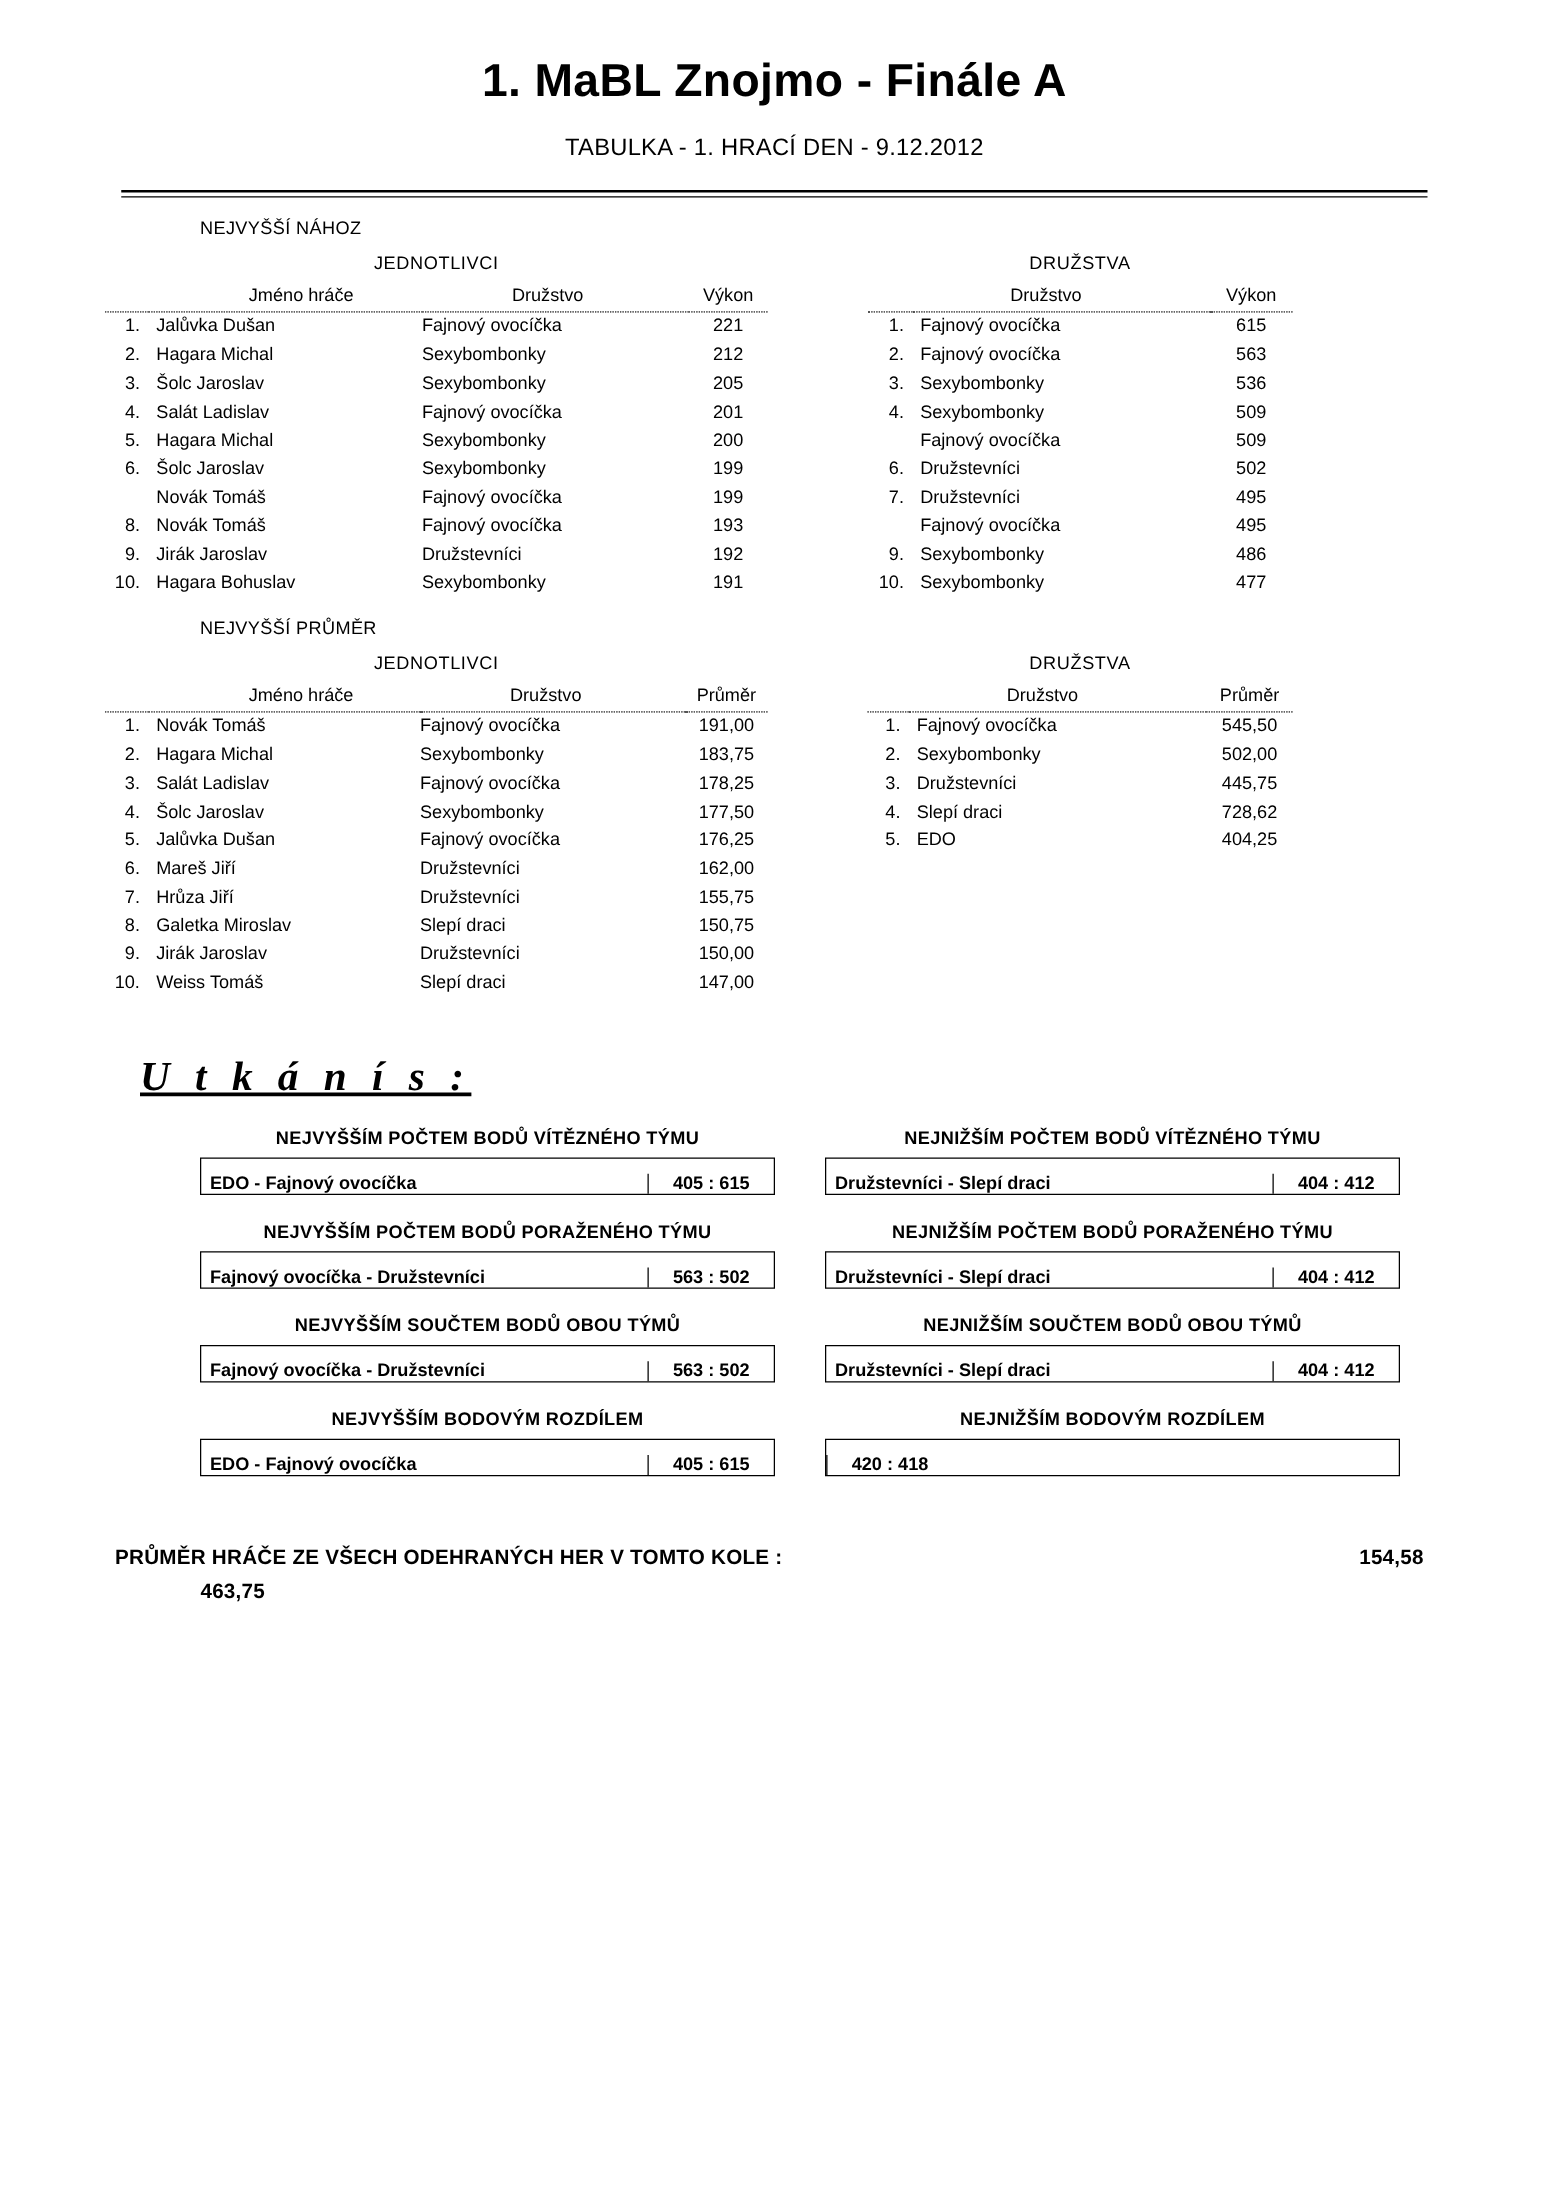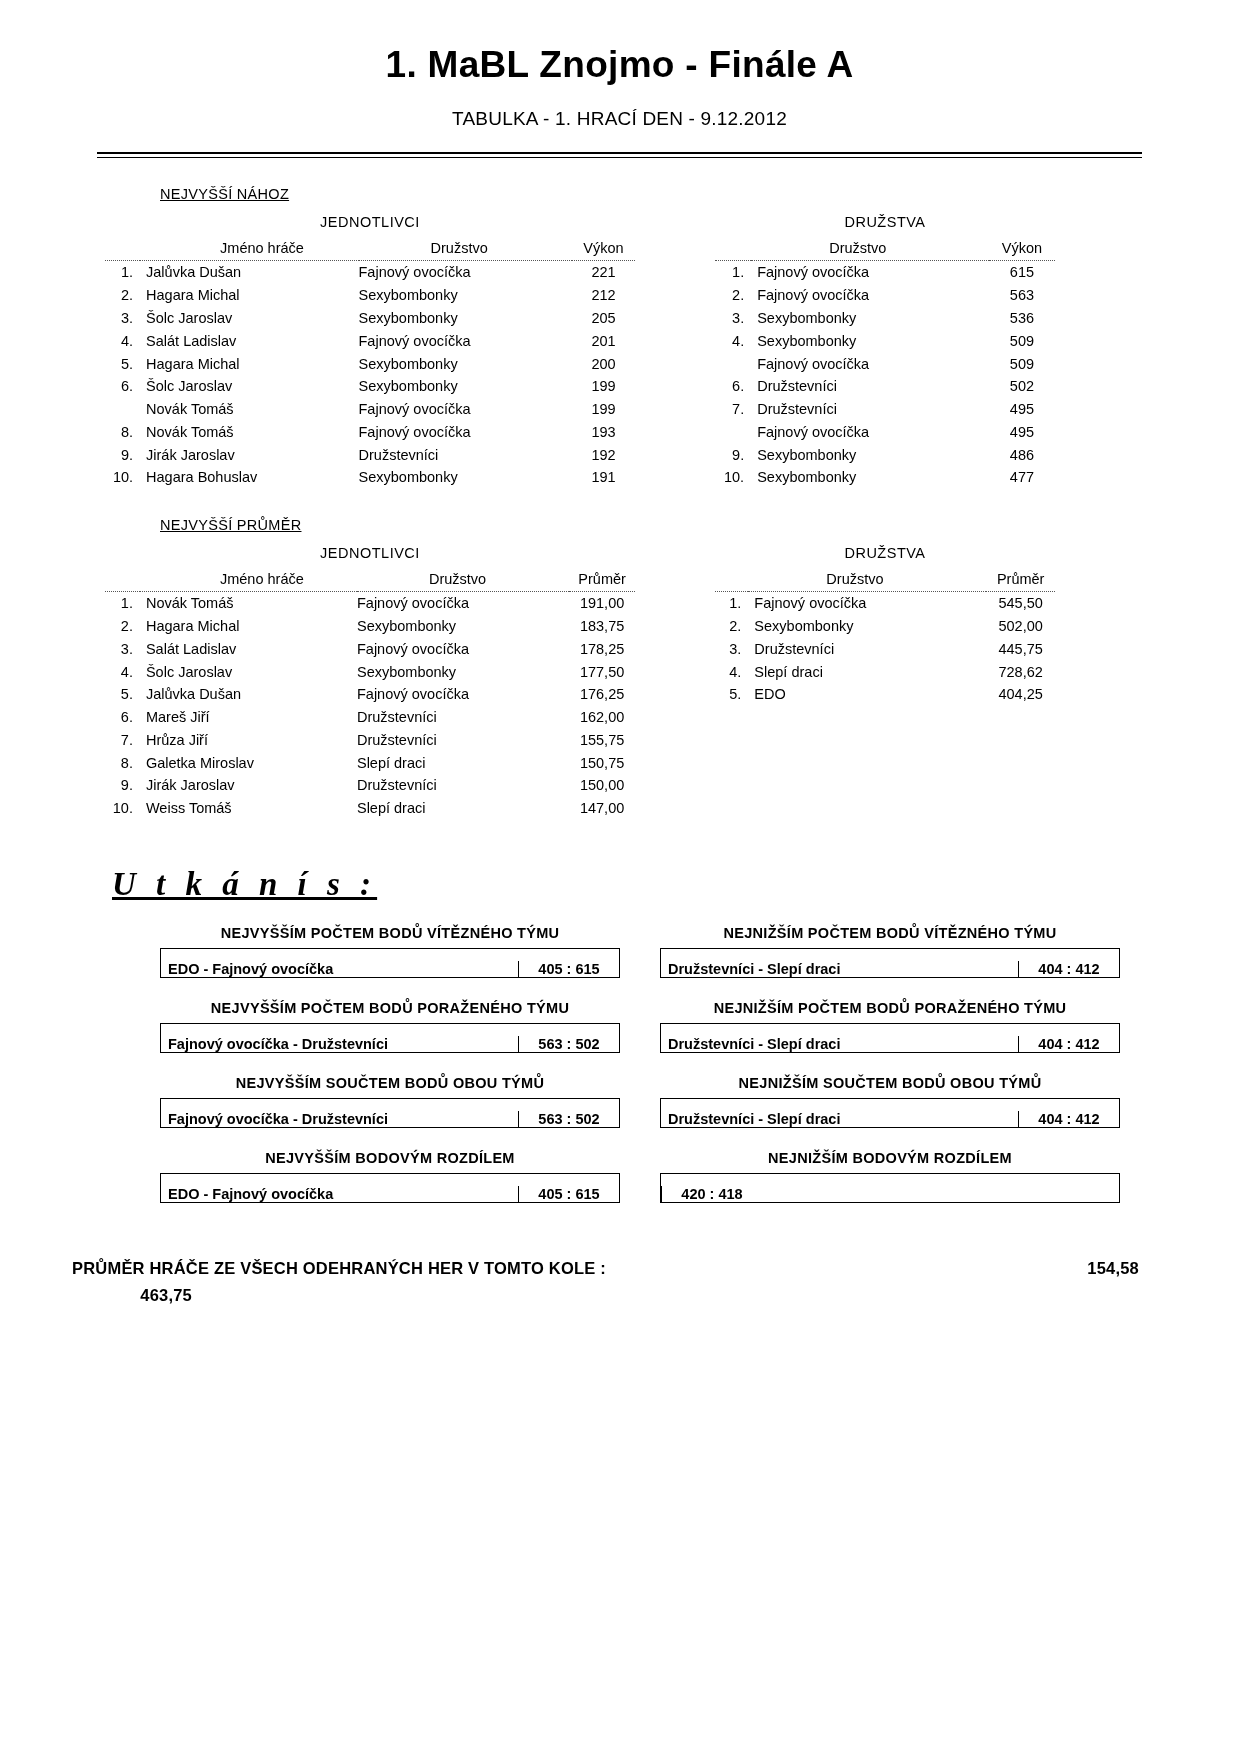--- a/index.html
+++ b/index.html
@@ -35,29 +35,28 @@
     letter-spacing: 0.2px;
   }
   .hrule {
     margin: 22px 97px 0 97px;
     border-top: 2px solid #000;
     border-bottom: 1px solid #000;
     height: 3px;
   }
   .section-label {
     font-size: 14.5px;
-    text-decoration: underline;
     margin-left: 160px;
-    margin-top: 28px;
+    margin-top: 17px;
     letter-spacing: 0.3px;
   }
   .two-col {
     display: flex;
     margin-top: 12px;
-    padding-left: 105px;
+    padding-left: 84px;
     padding-right: 100px;
   }
   .col-left { width: 530px; }
   .col-right { width: 340px; margin-left: 80px; }
   .col-head {
     text-align: center;
     font-size: 14.5px;
     letter-spacing: 0.5px;
     margin-bottom: 8px;
   }
@@ -137,21 +136,21 @@
   }
   .match-score {
     width: 100px;
     border-left: 1.5px solid #000;
     display: flex;
     align-items: center;
     justify-content: center;
   }
   .totals {
     margin-top: 34px;
-    padding-left: 72px;
+    padding-left: 92px;
     padding-right: 100px;
   }
   .total-row {
     display: flex;
     font-size: 16.5px;
     font-weight: bold;
     margin-bottom: 8px;
     letter-spacing: 0.2px;
   }
   .total-label { flex: 1; }

